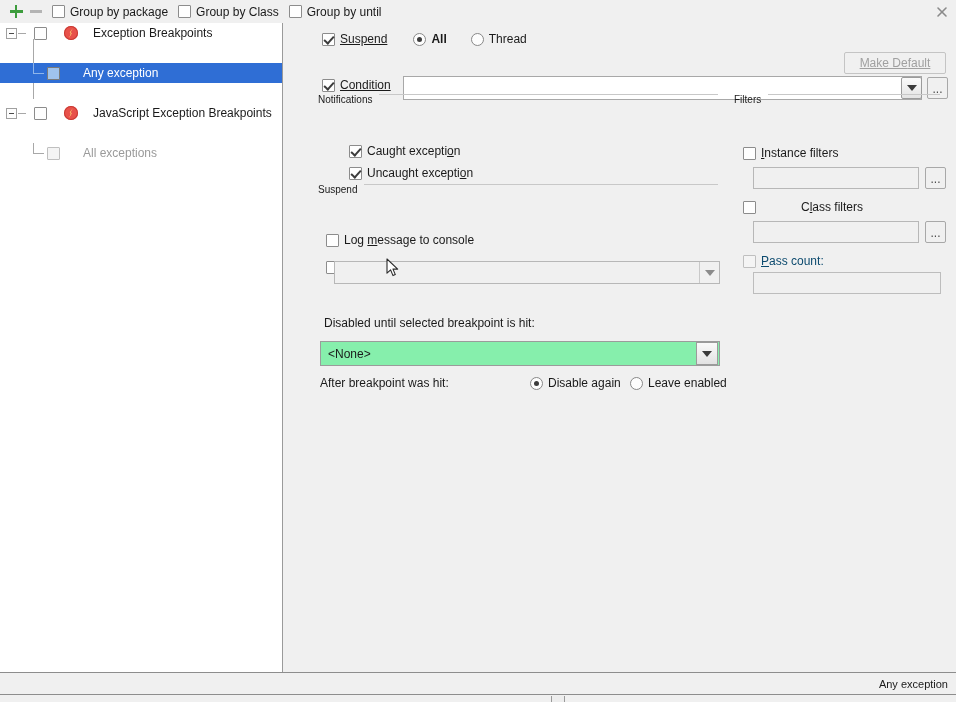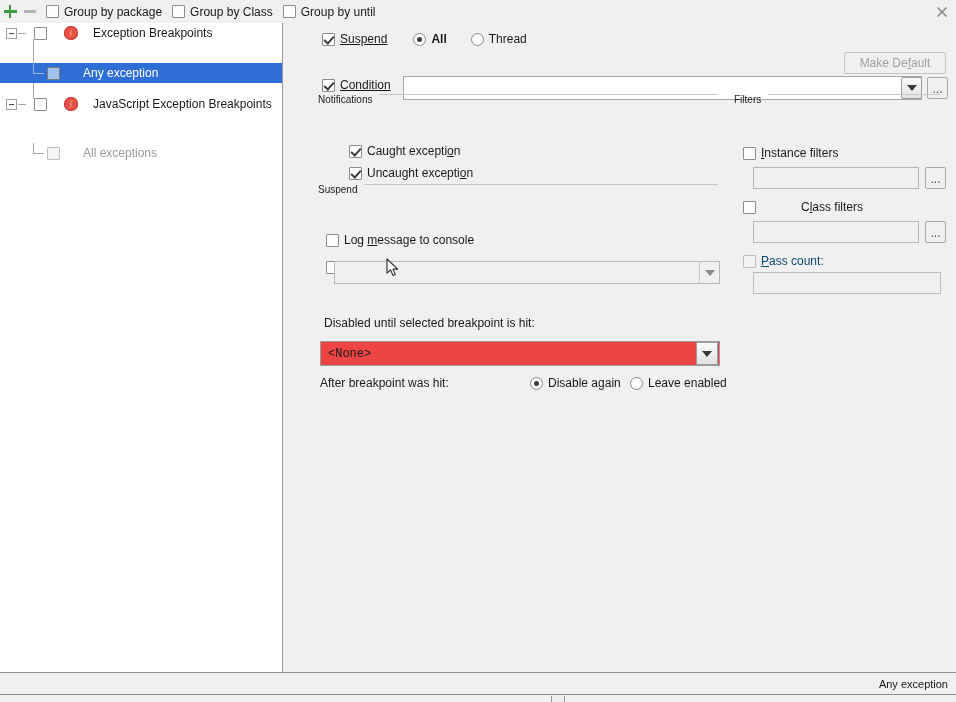--- a/index.html
+++ b/index.html
@@ -22,20 +22,21 @@
   }
 
   
   .toolbar {
     position: absolute;
     left: 0; top: 0;
     width: 956px; height: 23px;
     background: #f0f0f0;
     display: flex;
     align-items: center;
+    padding-left: 6px;
   }
   .tb-icon {
     width: 20px; height: 20px;
     display: inline-flex;
     align-items: center; justify-content: center;
     position: relative;
   }
   .plus-icon::before, .plus-icon::after {
     content: ""; position: absolute; background: #3d9c3d;
   }
@@ -186,21 +187,21 @@
 
   .btn {
     border: 1px solid #adadad;
     background: #f0f0f0;
     border-radius: 2px;
     font-family: "Liberation Sans", sans-serif;
     font-size: 12px;
     color: #1a1a1a;
     padding: 0;
   }
-  .btn.disabled { color: #a0a0a0; border-color: #c4c4c4; }
+  .btn.disabled { color: #a0a0a0; border-color: #c4c4c4; text-decoration: underline; }
 
   .make-default {
     position: absolute;
     right: 10px; top: 29px;
     width: 102px; height: 22px;
     text-align: center;
     line-height: 20px;
   }
 
   .row-condition {
@@ -358,21 +359,21 @@
       <span class="tree-label">Exception Breakpoints</span>
     </div>
 
     <div class="tree-row selected" style="top:20px;">
       <span class="guide" style="left:33px; top:0px; width:1px; height:10px; background:#8fb5ea;"></span>
       <span class="guide" style="left:33px; top:10px; width:11px; height:1px; background:#8fb5ea;"></span>
       <span class="cbox bluefill" style="margin-left:47px;"></span>
       <span class="tree-label" style="margin-left:6px;">Any exception</span>
     </div>
 
-    <div class="tree-row" style="top:31px;align-items:center;">
+    <div class="tree-row" style="top:40px;align-items:center;">
       <span class="expander"></span>
       <span class="guide" style="left:18px; top:10px; width:8px; height:1px;"></span>
       <span class="cbox" style="margin-left:5px;"></span>
       <span class="exc-icon"></span>
       <span class="tree-label">JavaScript Exception Breakpoints</span>
     </div>
 
     <div class="tree-row dim" style="top:60px;">
       <span class="guide" style="left:33px; top:0px; width:1px; height:10px;"></span>
       <span class="guide" style="left:33px; top:10px; width:11px; height:1px;"></span>
@@ -458,21 +459,21 @@
 
     <div class="abs" style="left:50px; top:238px; width:386px; height:23px; border:1px solid #b7b7b7; background:#f0f0f0; display:flex; align-items:center;">
       <span style="flex:1; padding-left:5px;"></span>
       <span style="width:20px; height:21px; border-left:1px solid #c9c9c9; display:flex; align-items:center; justify-content:center;">
         <span class="caret light"></span>
       </span>
     </div>
 
     <div class="abs label" style="left:40px; top:293px;">Disabled until selected breakpoint is hit:</div>
 
-    <div class="abs" style="left:36px; top:318px; width:400px; height:25px; border:1px solid #9b9b9b; background:#ef4444; display:flex; align-items:center;font-family:Liberation Mono, monospace;">
+    <div class="abs" style="left:36px; top:318px; width:400px; height:25px; border:1px solid #9b9b9b; background:#86efac; display:flex; align-items:center;">
       <span style="flex:1; padding-left:7px; font-size:12px;">&lt;None&gt;</span>
       <span style="width:22px; height:23px; margin-right:1px; border:1px solid #9b9b9b; background:linear-gradient(#fafafa,#e2e2e2); display:flex; align-items:center; justify-content:center;">
         <span class="caret"></span>
       </span>
     </div>
 
     <div class="abs label" style="left:36px; top:353px;">After breakpoint was hit:</div>
 
     <label class="abs mini-check" style="left:246px; top:353px;">
       <span class="radio on"></span>

